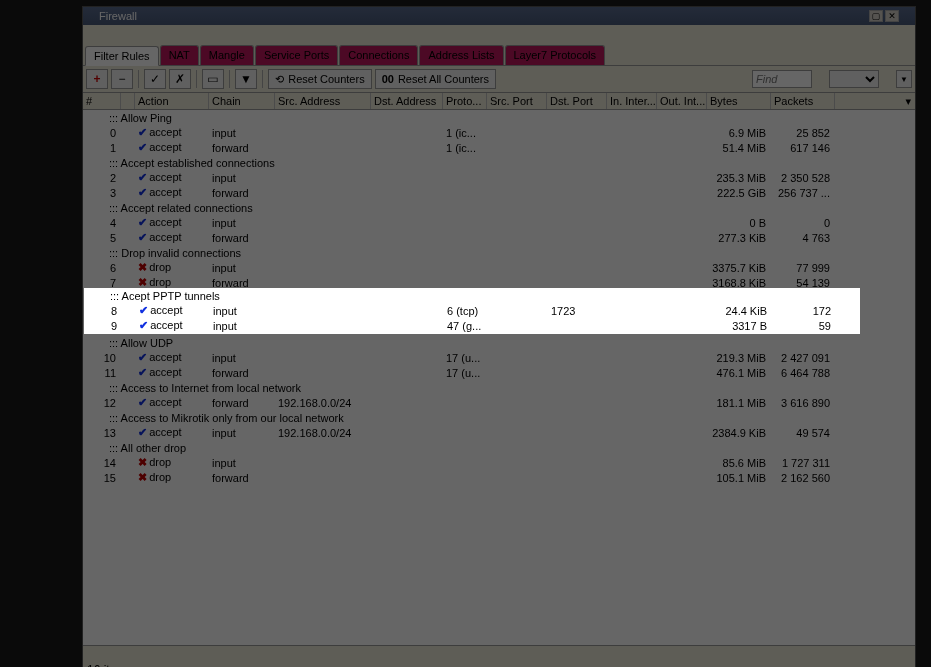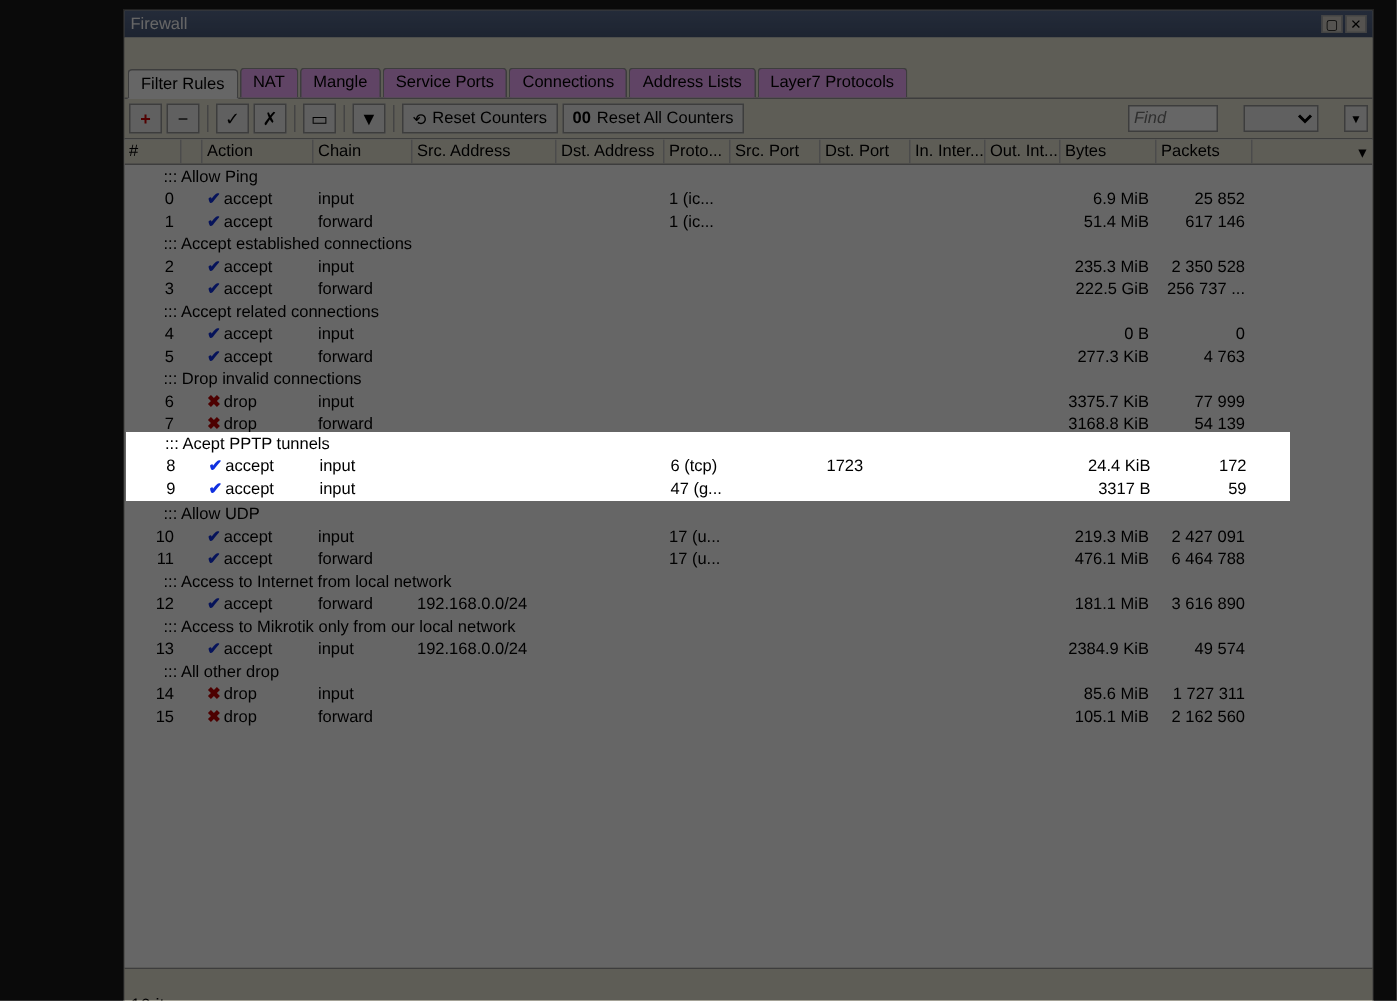--- a/index.html
+++ b/index.html
@@ -27,21 +27,21 @@
     width: 834px;
     background: #ece9d8;
     border: 1px solid #555;
   }
   .titlebar {
     background: linear-gradient(#5a6c8f,#4a5a7a);
     color: #fff;
     height: 18px;
     display: flex;
     align-items: center;
-    padding: 0 4px;
+    padding: 0 16px;
     font-size: 11px;
   }
   .titlebar .spacer { flex: 1; }
   .titlebar .tb-btn {
     width: 14px; height: 12px;
     border: 1px solid #aaa;
     background: #d4d0c8;
     margin-left: 2px;
     display:inline-flex; align-items:center; justify-content:center;
     font-size:9px; color:#000;
@@ -52,21 +52,21 @@
     background: #ece9d8;
     border-bottom: 1px solid #999;
     padding-top: 20px;
     padding-left: 2px;
   }
   .tab {
     padding: 3px 8px;
     border: 1px solid #999;
     border-bottom: none;
     margin-right: 1px;
-    background: #f0abfc;
+    background: #be185d;
     border-radius: 3px 3px 0 0;
     font-size: 11px;
     cursor: default;
   }
   .tab.active {
     background: #fff;
     position:relative;
     top:1px;
     border-bottom:1px solid #fff;
   }

